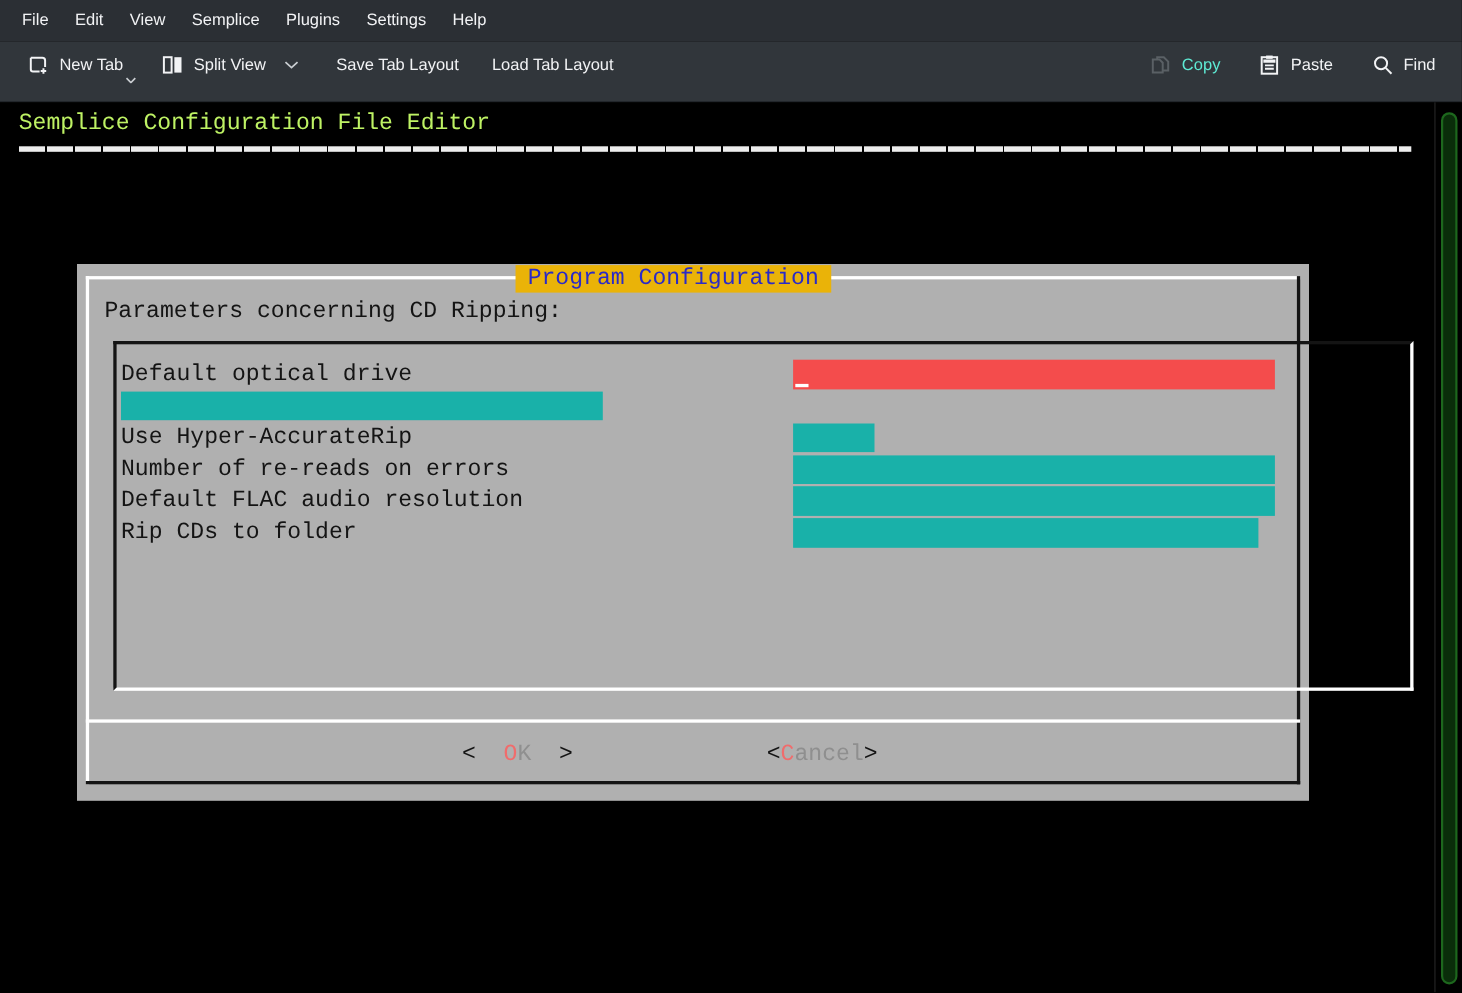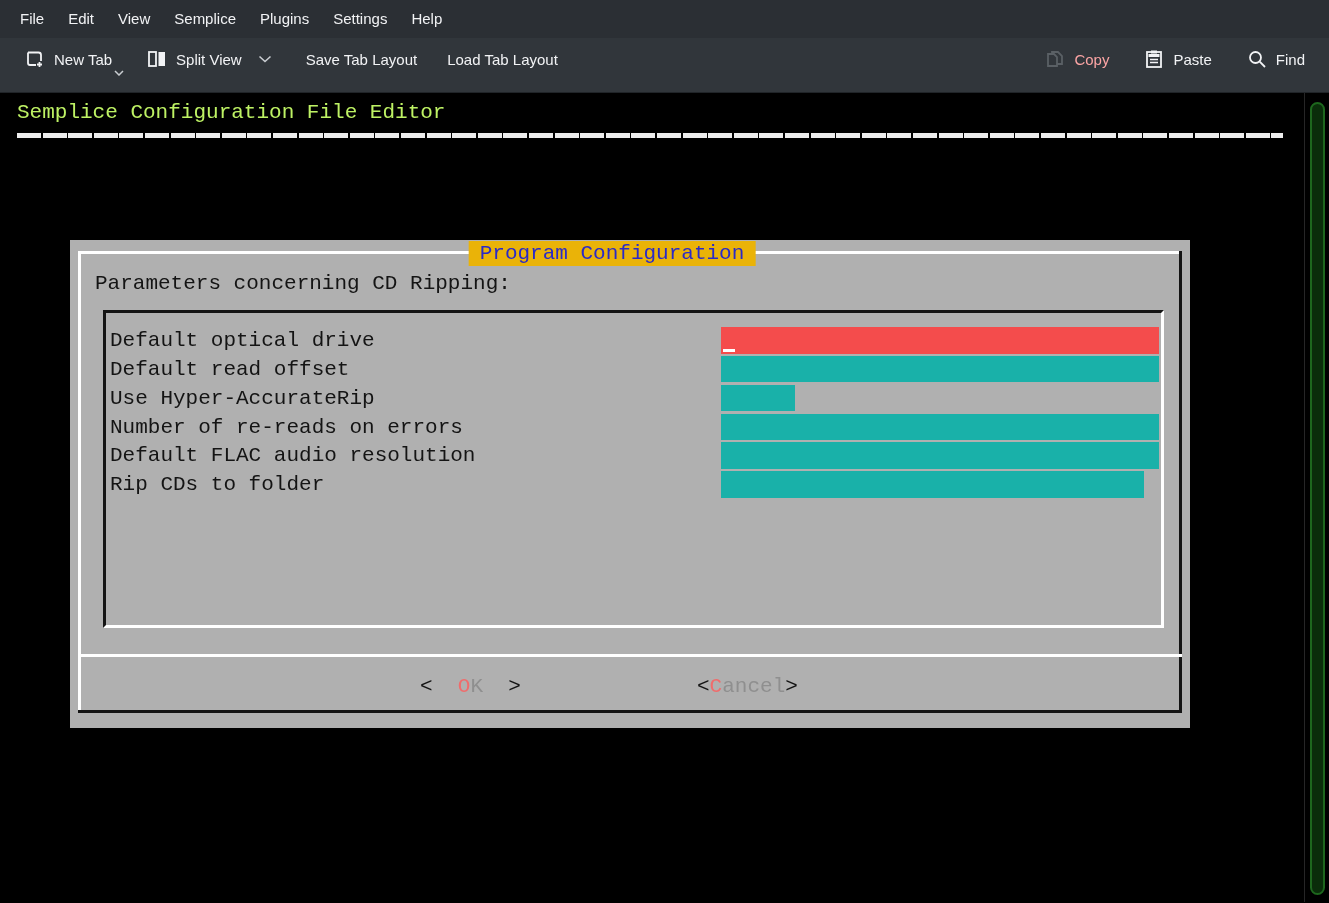--- a/index.html
+++ b/index.html
@@ -13,21 +13,21 @@
   }
   .menubar .menu-item { padding:0 12px; line-height:38px; cursor:default; }
 
   .toolbar {
     height:55px; background:#31363b; display:flex; align-items:center;
     color:#f2f3f5; font-size:15px; padding:0 14px 12px 14px;
     border-bottom:1px solid #202428;
   }
   .tbtn { display:flex; align-items:center; gap:8px; padding:6px 10px; position:relative; }
   .tbtn svg { display:block; }
-  .tbtn.disabled { color:#fca5a5; }
+  .tbtn.disabled { color:#5eead4; }
   .tbtn.disabled svg * { stroke:#5a6065 !important; fill-opacity:.0; }
   .mini-caret { position:absolute; right:-2px; bottom:0px; }
   .tb-spacer { flex:1; }
   .tb-group-right { display:flex; align-items:center; gap:14px; }
 
   
   .terminal {
     position:relative; width:1329px; height:809px; background:#000;
     font-family:"Liberation Mono","DejaVu Sans Mono",monospace;
   }
@@ -59,21 +59,21 @@
   .b-sep    { position:absolute; left:8px; right:8px; top:414px;  height:3px; background:#fff; }
 
   .dlg-title {
     position:absolute; top:1px; left:542px; transform:translateX(-50%);
     background:#eab308; padding:0 11px; color:#2a2ac8; line-height:25px;
     white-space:pre; z-index:2;
   }
   .dlg-subtitle { position:absolute; left:25px; top:30px; white-space:pre; }
 
   .form-box {
-    position:absolute; left:33px; top:70px; width:1061px; height:318px;
+    position:absolute; left:33px; top:70px; width:1182px; height:318px;
     border-top:3px solid #141414; border-left:3px solid #141414;
     border-right:3px solid #fff; border-bottom:3px solid #fff;
     padding:14px 0 2px 4px;
   }
   .form-row { display:flex; height:28.85px; align-items:flex-start; }
   .form-label { width:611px; white-space:pre; }
   .form-value {
     position:relative; display:block; height:26.5px; color:#fff;
     padding-left:2px; white-space:pre; overflow:hidden;
   }
@@ -202,21 +202,20 @@
 
       <div class="form-row">
         <span class="form-label">Default optical drive</span>
         <span class="form-value focused w-full">
           
           <span class="cursor"></span>
         </span>
       </div>
 
       <div class="form-row">
-        <span class="form-label">Default read offset</span>
         <span class="form-value normal w-full">
           <span></span>
         </span>
       </div>
 
       <div class="form-row">
         <span class="form-label">Use Hyper-AccurateRip</span>
         <span class="form-value normal w-short">
           
         </span>

